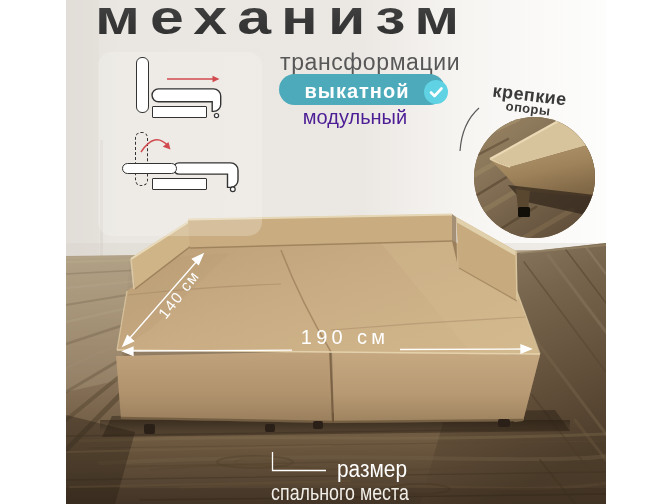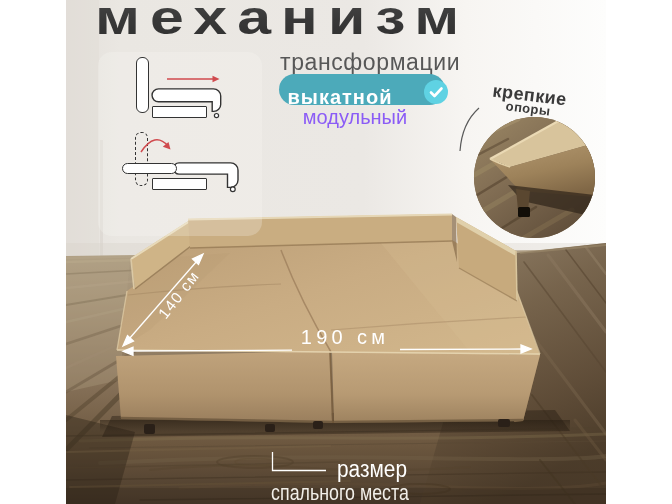--- a/index.html
+++ b/index.html
@@ -191,28 +191,28 @@
   <span id="title" style="font-size:48px;font-weight:bold;color:#3d3d3d;letter-spacing:8px;
     background:linear-gradient(180deg,#4a4a4a 0%,#383838 55%,#2f2f2f 100%);
     -webkit-background-clip:text;-webkit-text-fill-color:transparent;">механизм</span>
 </div>
 
 <div class="abs" style="left:280px;top:49px;width:180px;text-align:right;">
   <span style="font-size:23px;color:#575757;letter-spacing:0.6px;">трансформации</span>
 </div>
 
 <div class="abs" style="left:279px;top:74px;width:166px;height:31px;border-radius:16px;background:#4caaba;"></div>
-<div class="abs" style="left:263px;top:76px;width:154px;height:31px;line-height:31px;text-align:center;color:#ffffff;font-size:20px;letter-spacing:1px;font-weight:bold;margin-top:6px;">выкатной</div>
+<div class="abs" style="left:280px;top:76px;width:154px;height:31px;line-height:31px;text-align:center;color:#ffffff;font-size:20px;letter-spacing:1px;font-weight:bold;">выкатной</div>
 <div class="abs" style="left:424px;top:80px;width:24px;height:24px;border-radius:50%;background:#5fd2e3;"></div>
 <svg class="abs" style="left:424px;top:80px;" width="24" height="24" viewBox="0 0 24 24">
   <path d="M7,12.5 L10.5,16 L17.5,8.5" stroke="#ffffff" stroke-width="2.6" fill="none" stroke-linecap="round" stroke-linejoin="round"></path>
 </svg>
 
 <div class="abs" style="left:255px;top:106px;width:200px;text-align:center;">
-  <span style="font-size:20px;color:#8b5cf6;">модульный</span>
+  <span style="font-size:20px;color:#4c1d95;">модульный</span>
 </div>
 
 <div class="abs" style="left:469px;top:88px;width:120px;text-align:center;transform:rotate(7deg);">
   <div style="font-size:18px;line-height:15px;color:#3a3a3a;font-weight:bold;letter-spacing:0.5px;">крепкие</div>
   <div style="font-size:13px;line-height:12px;color:#3a3a3a;font-weight:bold;letter-spacing:0.4px;">опоры</div>
 </div>
 
 <div class="abs" style="left:474px;top:117px;width:121px;height:121px;border-radius:50%;overflow:hidden;background:#7a6547;">
   <svg width="121" height="121" viewBox="0 0 121 121">
     <defs>

